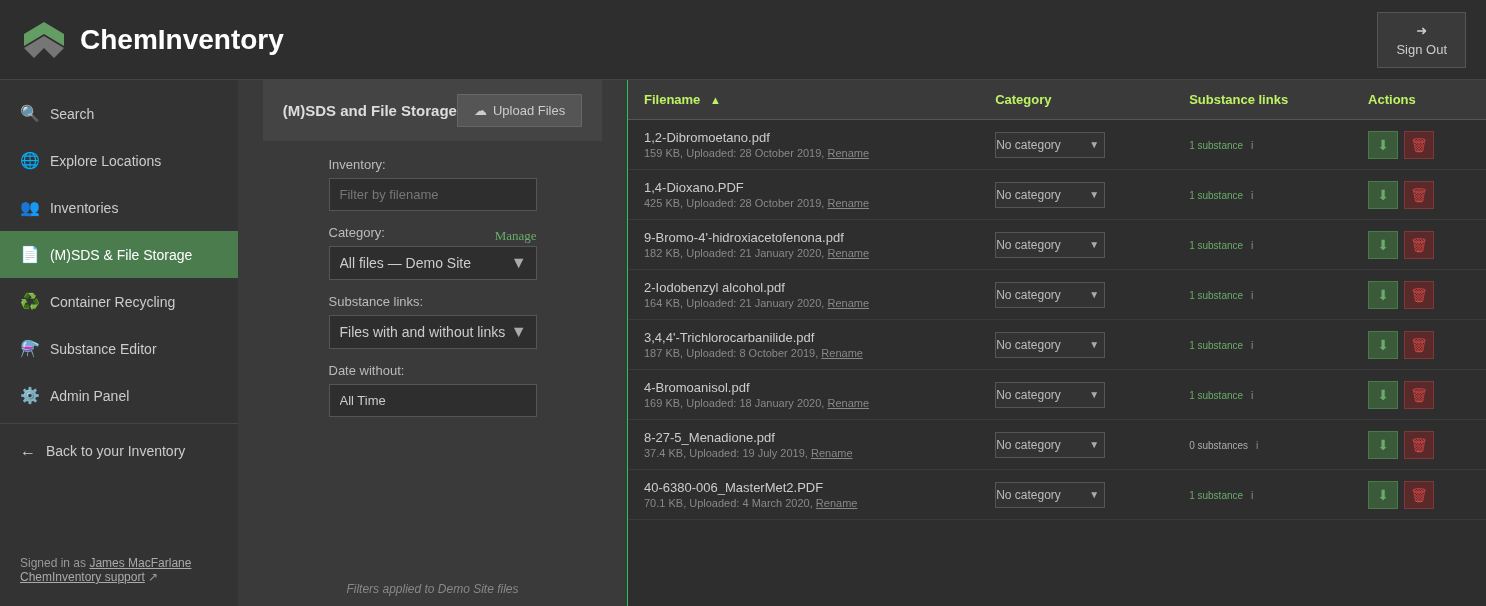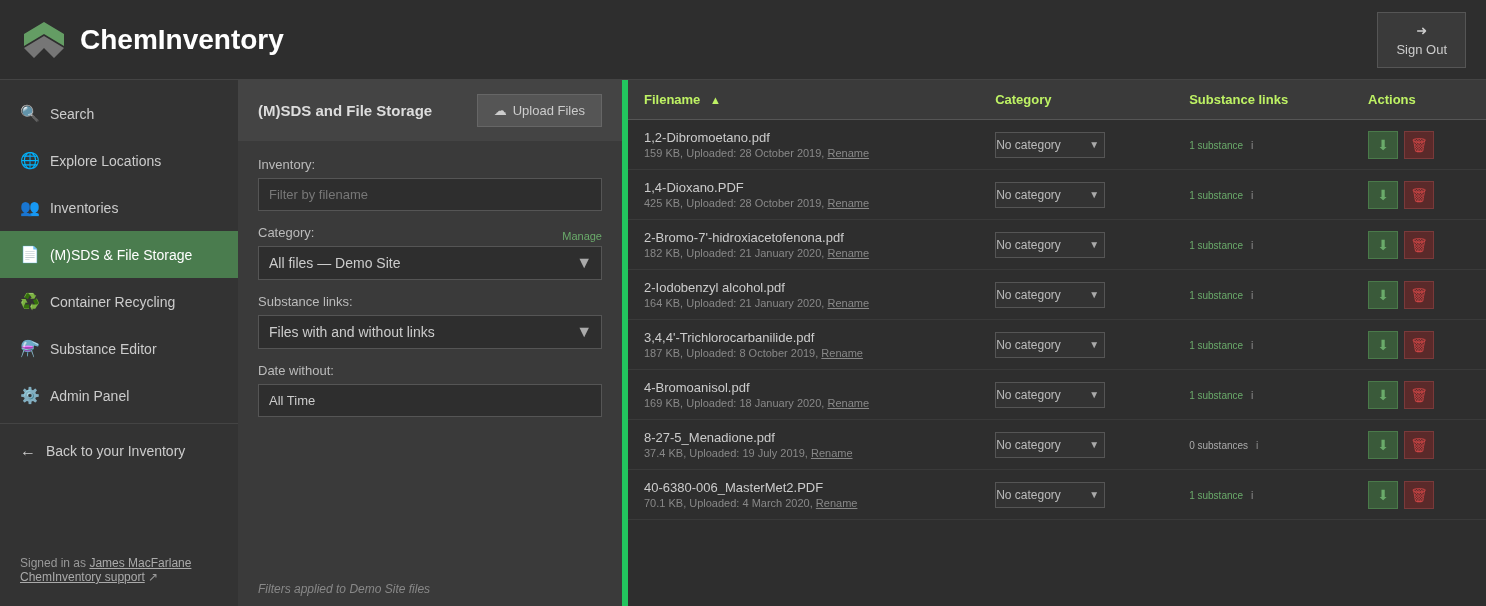--- a/index.html
+++ b/index.html
@@ -78,25 +78,26 @@
       font-size: 12px;
       color: #999;
     }
     .sidebar-footer a { color: #aaa; text-decoration: underline; cursor: pointer; }
     .sidebar-divider { border-top: 1px solid #444; margin: 4px 0; }
 
     
     .filter-panel {
       width: 390px;
       background: #3a3a3a;
-      border-right: 6px solid #22c55e;
+      border-right: 1px solid #22c55e;
       display: flex;
       flex-direction: column;
       flex-shrink: 0;
       overflow-y: auto;
+      align-items: center;
     }
     .filter-header {
       background: #444;
       padding: 14px 20px;
       display: flex;
       align-items: center;
       justify-content: space-between;
     }
     .filter-title {
       color: #ddd;
@@ -150,23 +151,24 @@
     .select-arrow {
       position: absolute;
       right: 10px;
       top: 50%;
       transform: translateY(-50%);
       pointer-events: none;
       color: #aaa;
     }
     .filter-manage {
       color: #6aaa6a;
-      font-size: 11px;
+      font-size: 13px;
       cursor: pointer;
       text-decoration: none;
+      font-family: Liberation Serif, serif;
     }
     .filter-category-header {
       display: flex;
       justify-content: space-between;
       align-items: center;
     }
     .filter-footer {
       padding: 10px 20px;
       font-size: 12px;
       color: #888;
@@ -457,21 +459,21 @@
       </td>
       <td>
         <div class="action-btns">
           <button class="action-btn-dl" title="Download">⬇</button>
           <button class="action-btn-del" title="Delete">🗑</button>
         </div>
       </td>
     </tr>
           <tr>
       <td>
-        <div class="file-name-main">2-Bromo-7'-hidroxiacetofenona.pdf</div>
+        <div class="file-name-main">9-Bromo-4'-hidroxiacetofenona.pdf</div>
         <div class="file-meta">182 KB, Uploaded: 21 January 2020, <a>Rename</a></div>
       </td>
       <td>
         <div class="category-cell">
           <select>
             <option>No category</option>
           </select>
           <span class="cat-arrow">▼</span>
         </div>
       </td>

